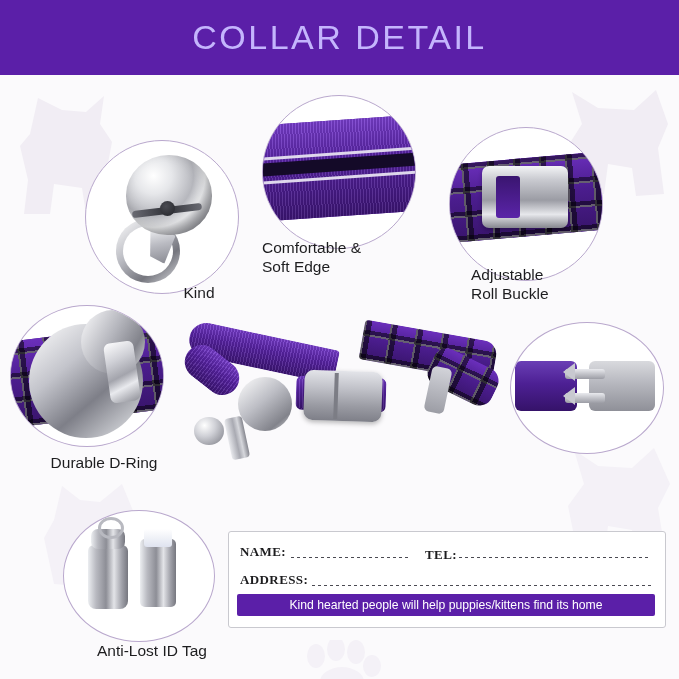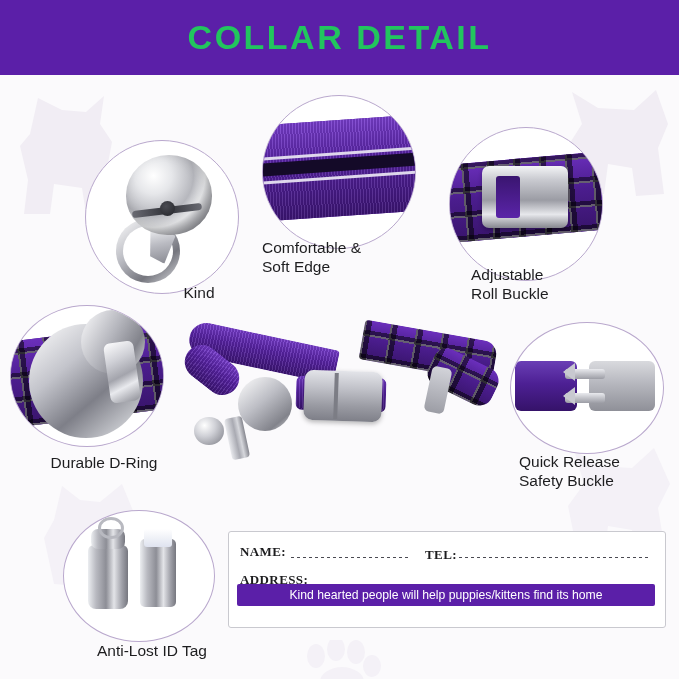--- a/index.html
+++ b/index.html
@@ -23,23 +23,23 @@
     pointer-events:none;
     user-select:none;
   }
   
   .header{
     position:absolute;left:0;top:0;width:679px;height:75px;
     background:#5b1fa8;
     display:flex;align-items:center;justify-content:center;
   }
   .header-title{
-    color:#22c55e;
+    color:#c4b5fd;
     font-size:34px;
-    font-weight:bold;
+    font-weight:normal;
     letter-spacing:2.5px;
     font-family:"Liberation Sans", sans-serif;
   }
   
   .caption{
     position:absolute;
     color:#1d1d1f;
     font-size:15.5px;
     line-height:19px;
     font-family:"Liberation Sans", sans-serif;
@@ -165,21 +165,21 @@
   }
   .field-label{
     position:absolute;font-size:13px;color:#1d1d1f;font-weight:bold;
     font-family:Liberation Serif, serif;letter-spacing:.4px;
   }
   .dotline{
     position:absolute;height:1px;
     background-image:repeating-linear-gradient(90deg,#4a4a52 0 3px,transparent 3px 6px);
   }
   .card-banner{
-    position:absolute;left:8px;top:52px;width:418px;height:22px;
+    position:absolute;left:8px;top:62px;width:418px;height:22px;
     background:#5b1fa8;border-radius:2px;
     display:flex;align-items:center;justify-content:center;
   }
   .card-banner span{
     color:#ffffff;font-size:12.2px;font-family:"Liberation Sans", sans-serif;
     white-space:nowrap;
   }
   
   .collar-wrap{position:absolute;left:176px;top:305px;width:320px;height:150px;}
 </style>
@@ -247,22 +247,20 @@
   <div class="caption" style="left:14px;top:453px;width:180px;text-align:center;">Durable D-Ring</div>
 
   <div class="circle" style="left:510px;top:322px;width:152px;height:130px;">
     <div class="qr-left" style="left:4px;top:38px;width:62px;height:50px;"></div>
     <div class="qr-right" style="left:78px;top:38px;width:66px;height:50px;"></div>
     <div class="prong" style="left:54px;top:46px;width:40px;"></div>
     <div class="prong" style="left:54px;top:70px;width:40px;"></div>
     <div style="position:absolute;left:52px;top:40px;width:0;height:0;border-top:9px solid transparent;border-bottom:9px solid transparent;border-right:12px solid #c8c9d0;"></div>
     <div style="position:absolute;left:52px;top:64px;width:0;height:0;border-top:9px solid transparent;border-bottom:9px solid transparent;border-right:12px solid #c8c9d0;"></div>
   </div>
-  <div class="caption" style="left:519px;top:452px;width:160px;">Quick Release
-Safety Buckle</div>
 
   <div class="circle" style="left:63px;top:510px;width:150px;height:130px;">
     <div class="tagcap" style="left:24px;top:34px;width:40px;height:64px;border-radius:6px 6px 8px 8px;"></div>
     <div class="tagcap" style="left:27px;top:18px;width:34px;height:20px;border-radius:7px;"></div>
     <div style="position:absolute;left:34px;top:6px;width:20px;height:16px;border:3px solid #b8b9c0;border-radius:50%;"></div>
     <div class="tagcap" style="left:76px;top:28px;width:36px;height:68px;border-radius:5px;"></div>
     <div style="position:absolute;left:80px;top:18px;width:28px;height:18px;border-radius:3px;background:linear-gradient(180deg,#ffffff,#dfe3ef);"></div>
   </div>
   <div class="caption" style="left:62px;top:641px;width:180px;text-align:center;">Anti-Lost  ID Tag</div>
 

